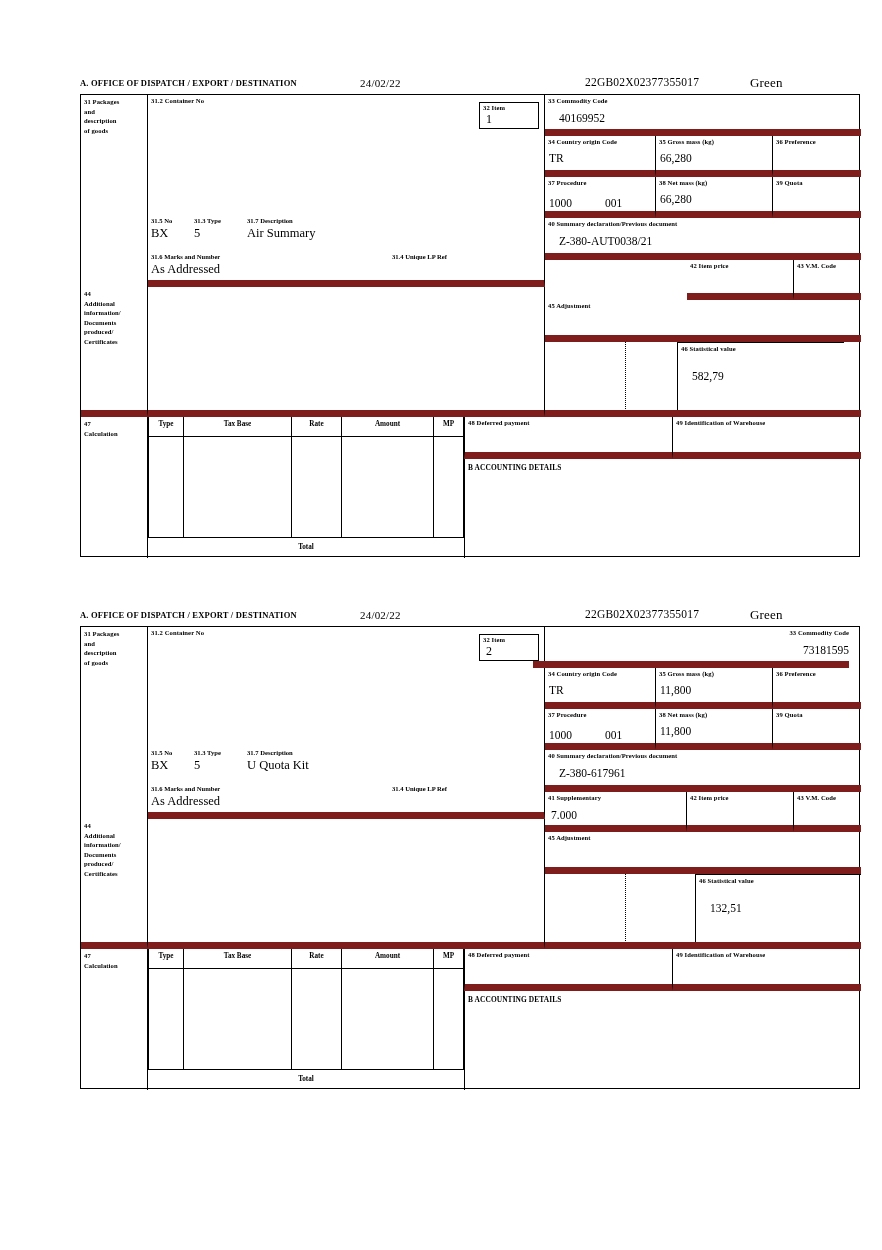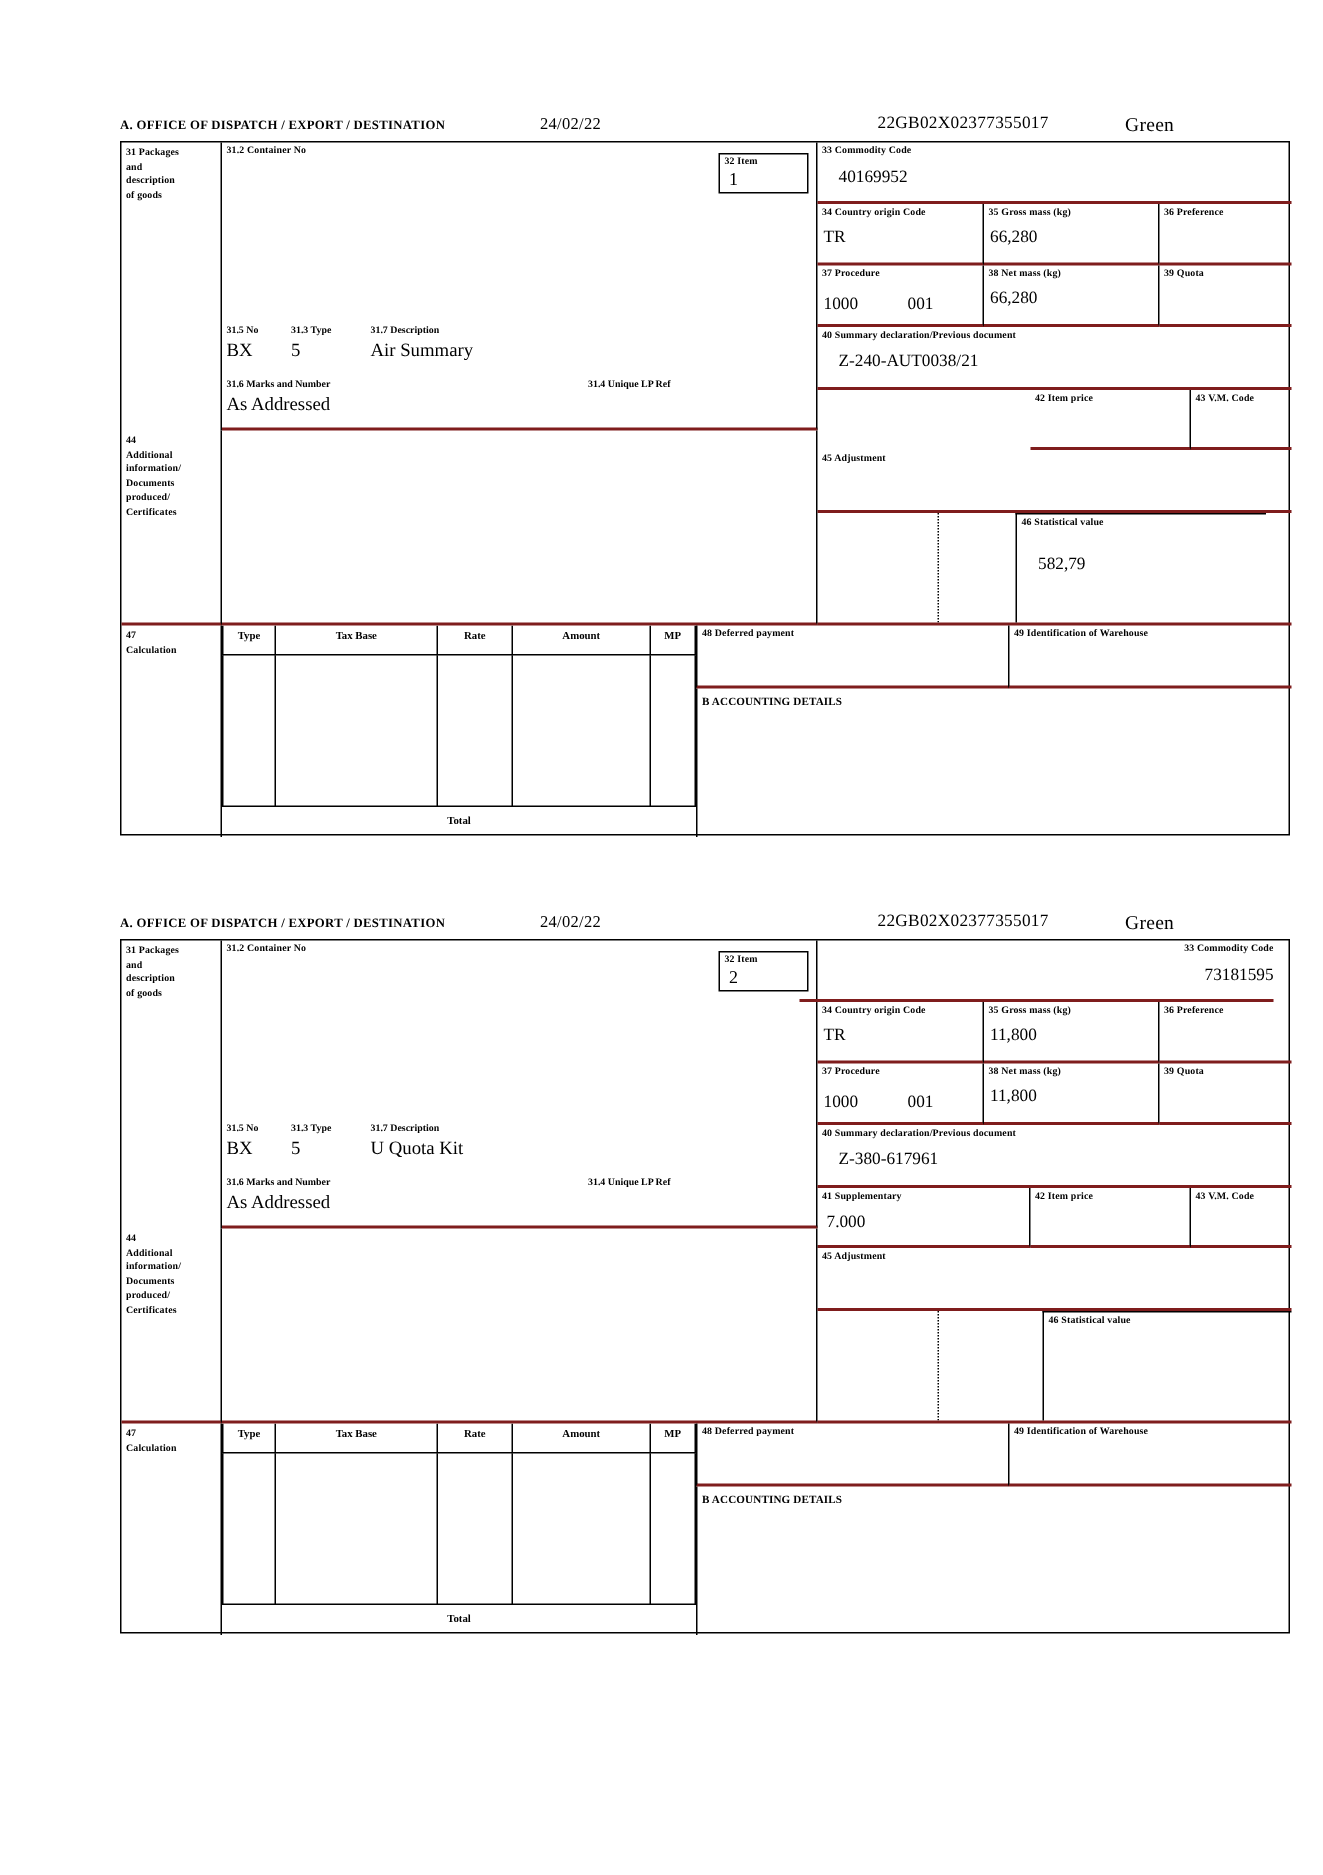--- a/index.html
+++ b/index.html
@@ -72,21 +72,21 @@
     border: 1px solid #000;
     box-sizing: border-box;
     background: #fff;
   }
   .cell {
     position: absolute;
     box-sizing: border-box;
     overflow: hidden;
   }
   .br { border-right: 1px solid #000; }
-  .bb { border-bottom: 2px solid #7f1d1d; }
+  .bb { border-bottom: 7px solid #7f1d1d; }
 
   .lbl {
     font-size: 6.6px;
     font-weight: bold;
     line-height: 1.32;
     letter-spacing: 0.1px;
     padding: 2px 0 0 3px;
   }
   .val {
     font-size: 11.5px;
@@ -196,21 +196,21 @@
         <div class="val" style="padding-top:5px;padding-left:4px;">66,280</div>
       </div>
 
       <div class="cell bb" style="left:692px;top:82px;width:88px;height:41px;">
         <div class="lbl">39 Quota</div>
         <div class="val" style="padding-top:5px;padding-left:4px;"></div>
       </div>
 
       <div class="cell bb" style="left:464px;top:123px;width:316px;height:42px;">
         <div class="lbl">40 Summary declaration/Previous document</div>
-        <div class="val" style="padding-top:6px;padding-left:14px;">Z-240-AUT0038/21</div>
+        <div class="val" style="padding-top:6px;padding-left:14px;">Z-380-AUT0038/21</div>
       </div>
 
 
       <div class="cell bb br" style="left:606px;top:165px;width:107px;height:40px;">
         <div class="lbl">42 Item price</div>
         <div class="val" style="padding-top:6px;padding-left:4px;"></div>
       </div>
 
       <div class="cell bb" style="left:713px;top:165px;width:67px;height:40px;">
         <div class="lbl">43 V.M. Code</div>
@@ -403,20 +403,21 @@
 
       <div class="cell bb" style="left:464px;top:205px;width:316px;height:42px;">
         <div class="lbl">45 Adjustment</div>
         <div class="val" style="padding-top:6px;padding-left:6px;"></div>
       </div>
 
       <div class="cell bb" style="left:464px;top:247px;width:316px;height:75px;">
         <div style="position:absolute;left:80px;top:0;height:75px;border-left:1px dotted #000;"></div>
         <div style="position:absolute;left:150px;top:0;width:166px;height:75px;border-left:1px solid #000;border-top:1px solid #000;">
           <div class="lbl">46 Statistical value</div>
+          <div class="val" style="padding-top:16px;padding-left:14px;">132,51</div>
         </div>
       </div>
 
       <div class="cell col-left br" style="top:322px;width:67px;height:141px;">
         <div class="lbl" style="line-height:1.45;">
           <div>47</div>
           <div>Calculation</div>
         </div>
       </div>
 

